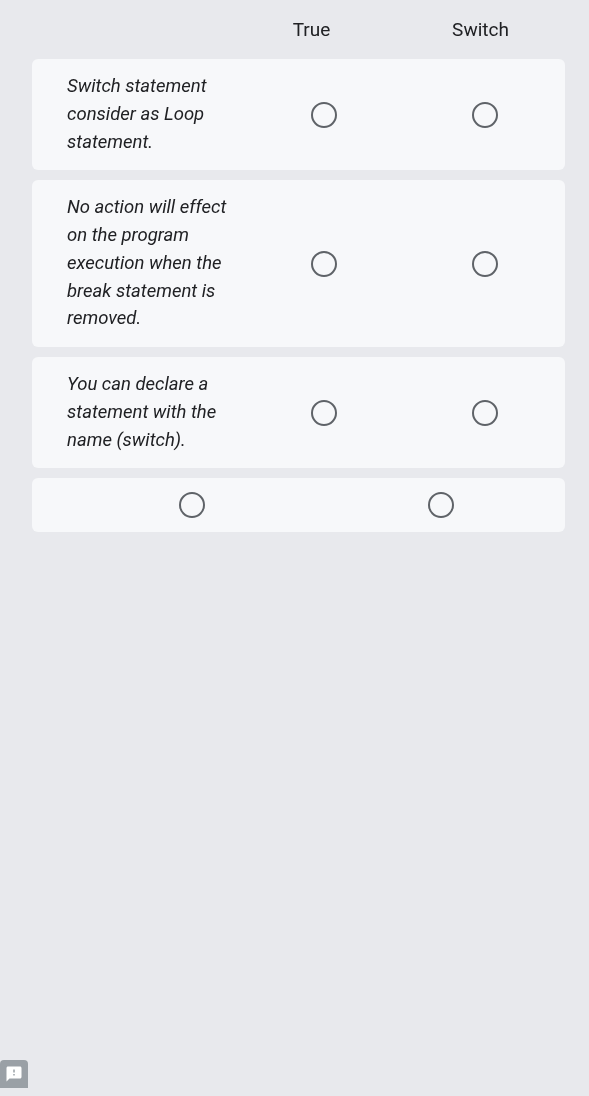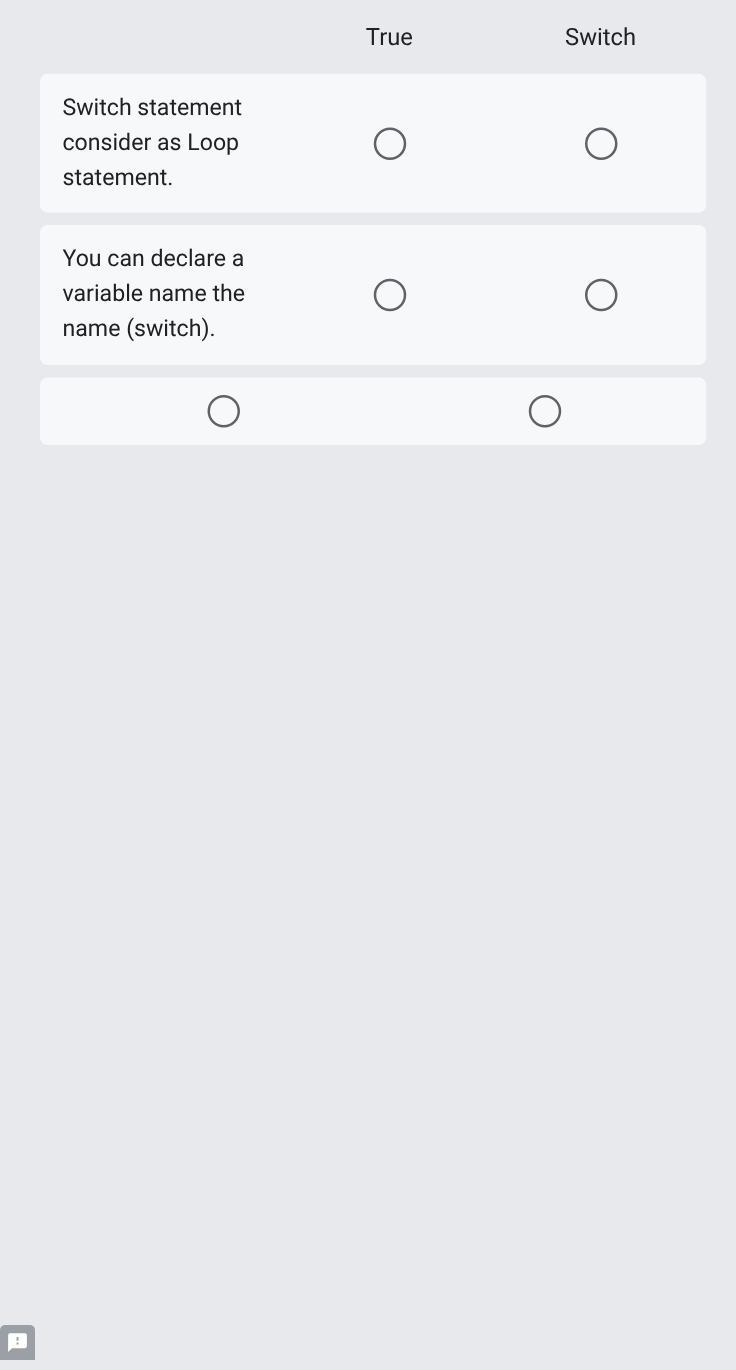--- a/index.html
+++ b/index.html
@@ -32,21 +32,22 @@
       font-size: 19px;
       color: #202124;
       font-weight: 400;
     }
     .question-row {
       display: flex;
       align-items: center;
       background: #f7f8fa;
       border-radius: 6px;
       margin-bottom: 10px;
-      padding: 14px 0 14px 18px;
+      padding: 14px 0 14px 35px;
+      font-style: italic;
     }
     .question-text {
       flex: 0 0 177px;
       font-size: 18.5px;
       line-height: 1.5;
       color: #202124;
       font-weight: 400;
     }
     .radio-cell {
       flex: 1;
@@ -96,23 +97,32 @@
     <div class="question-text">Switch statement consider as Loop statement.</div>
     <div class="radio-cell">
       <div class="radio-circle"></div>
     </div>
     <div class="radio-cell">
       <div class="radio-circle"></div>
     </div>
   </div>
 
 
+  <div class="question-row">
+    <div class="question-text">No action will effect on the program execution when the break statement is removed.</div>
+    <div class="radio-cell">
+      <div class="radio-circle"></div>
+    </div>
+    <div class="radio-cell">
+      <div class="radio-circle"></div>
+    </div>
+  </div>
 
   <div class="question-row">
-    <div class="question-text">You can declare a variable name the name (switch).</div>
+    <div class="question-text">You can declare a statement with the name (switch).</div>
     <div class="radio-cell">
       <div class="radio-circle"></div>
     </div>
     <div class="radio-cell">
       <div class="radio-circle"></div>
     </div>
   </div>
 
   <div class="question-row">
     <div class="radio-cell">

